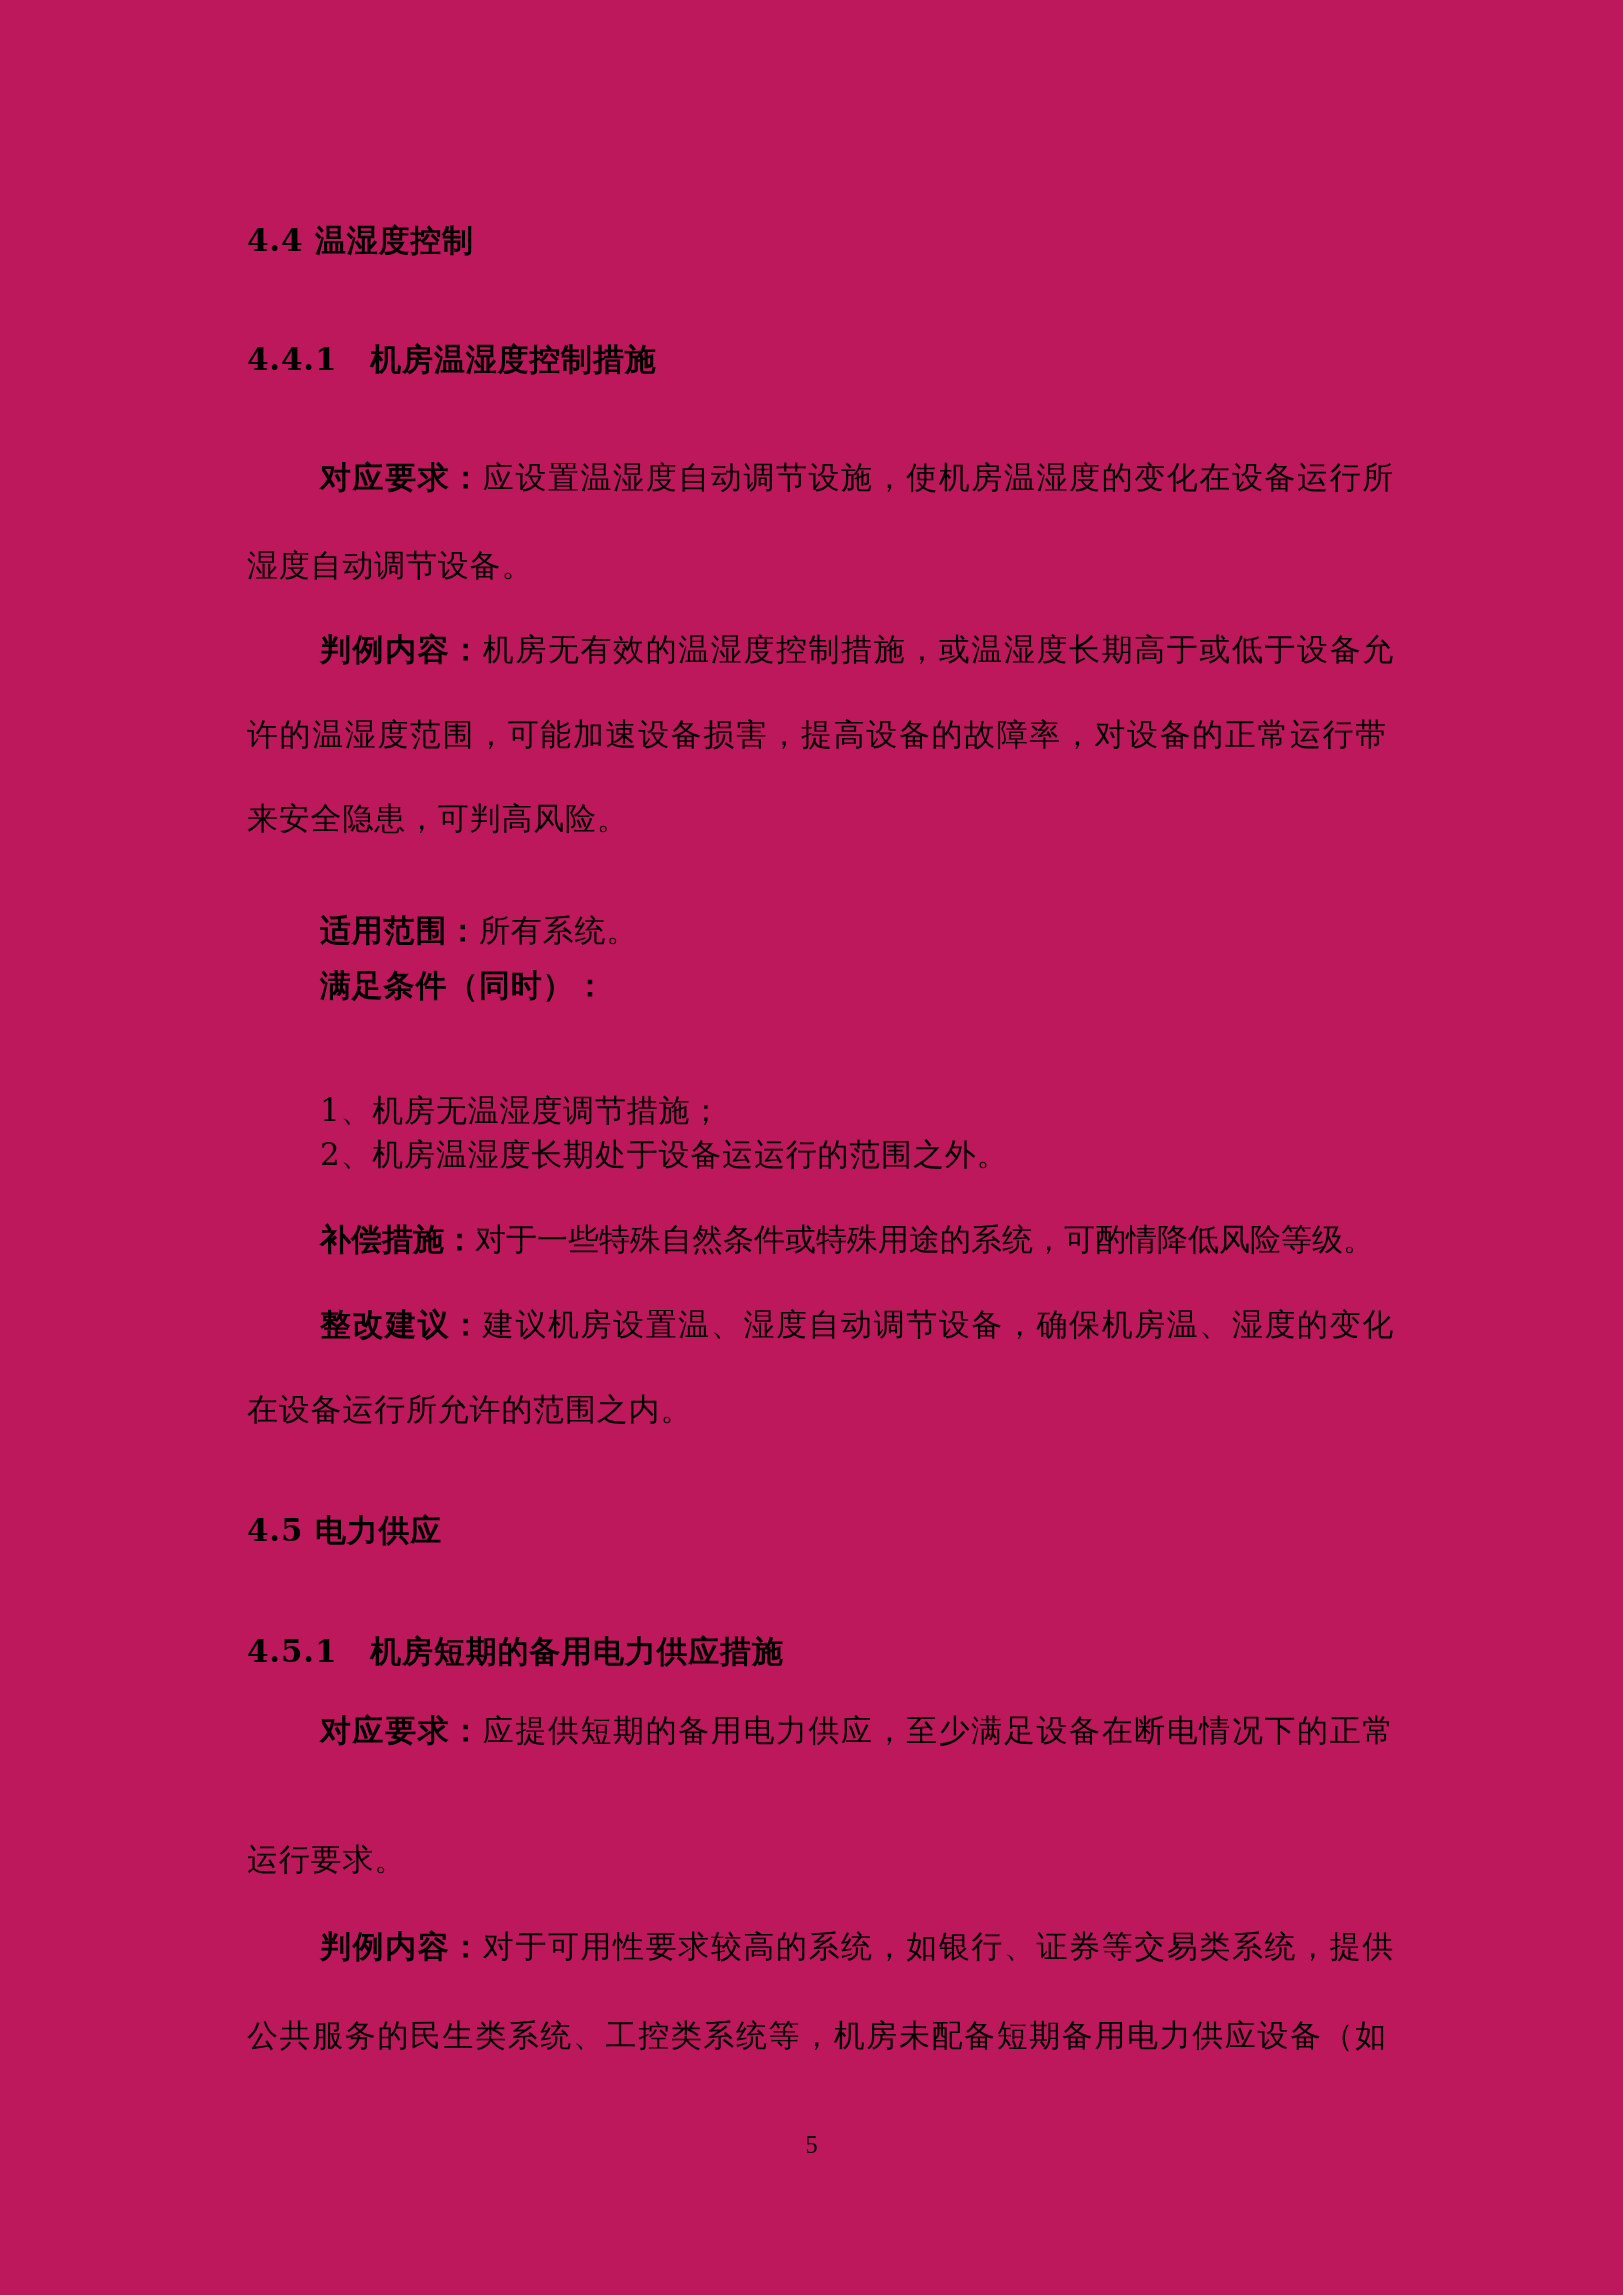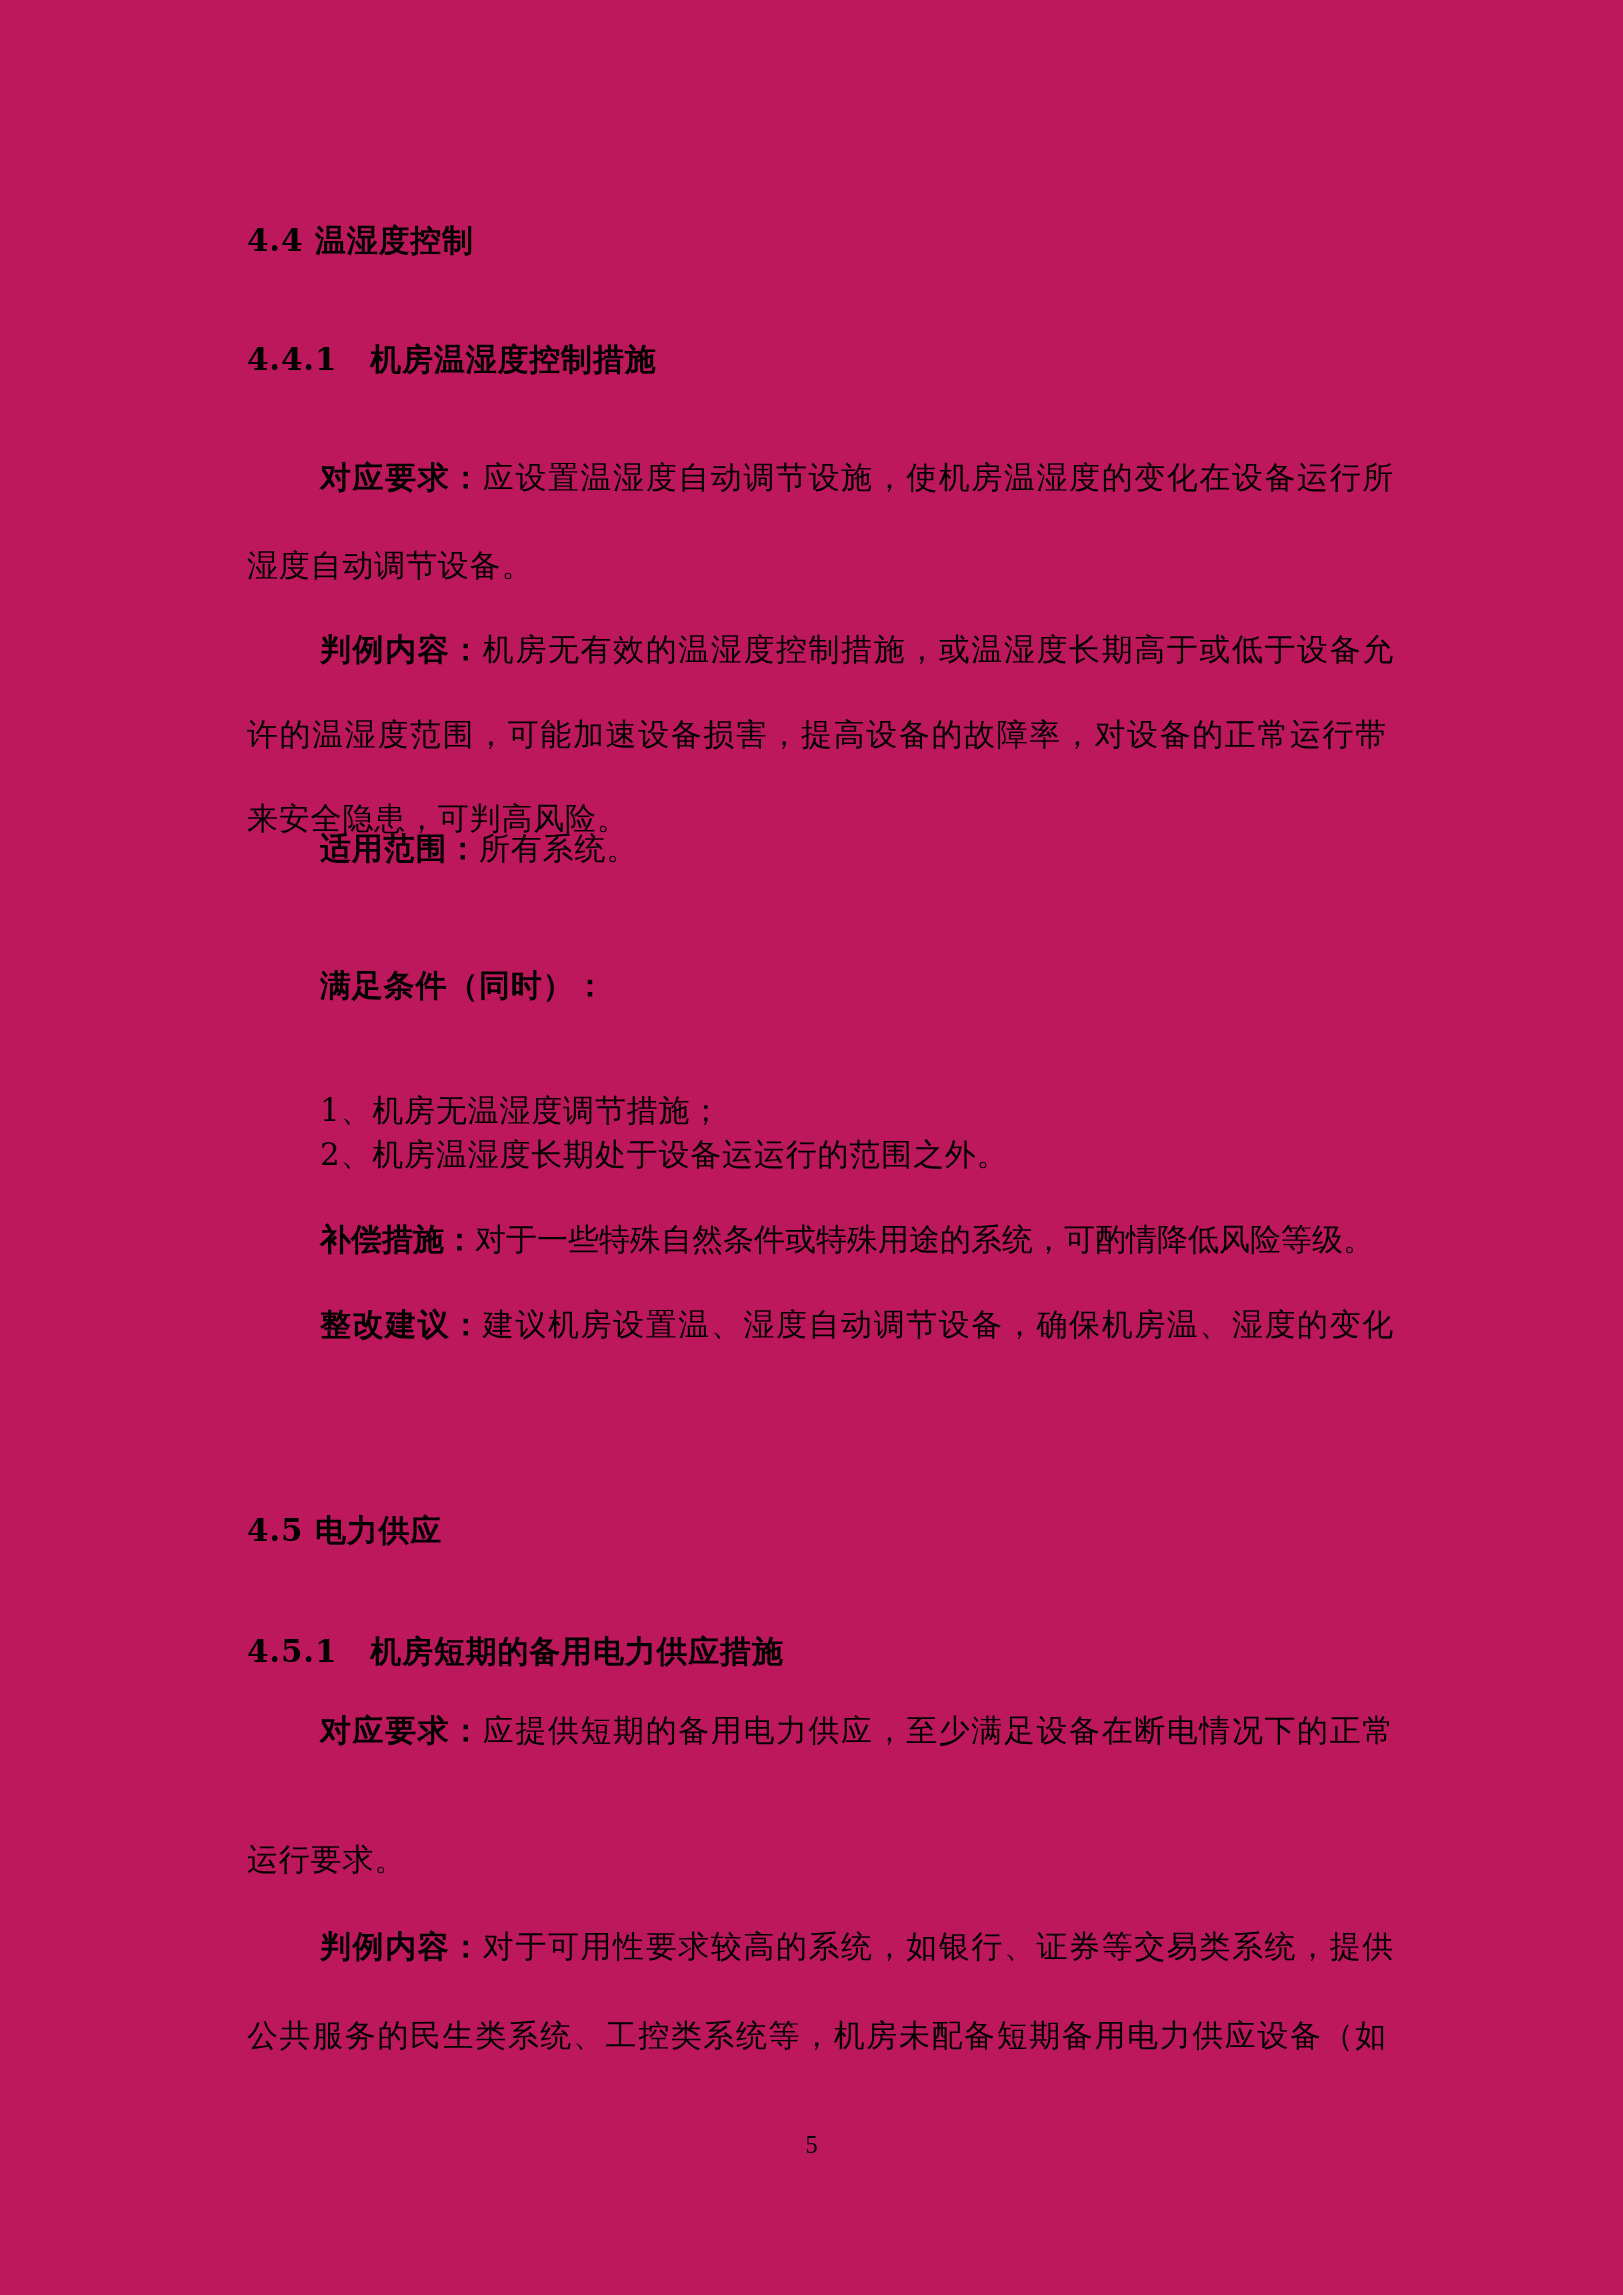--- a/index.html
+++ b/index.html
@@ -31,35 +31,36 @@
     <span class="label">对应要求：</span><span>应设置温湿度自动调节设施，使机房温湿度的变化在设备运行所</span>
   </div>
   <div class="line" style="top:545px">湿度自动调节设备。</div>
 
   <div class="line indent justify" style="top:629px">
     <span class="label">判例内容：</span><span>机房无有效的温湿度控制措施，或温湿度长期高于或低于设备允</span>
   </div>
   <div class="line justify" style="top:714px">许的温湿度范围，可能加速设备损害，提高设备的故障率，对设备的正常运行带</div>
   <div class="line" style="top:798px">来安全隐患，可判高风险。</div>
 
-  <div class="line indent" style="top:828px">
+  <div class="line indent" style="top:910px">
     <span class="label">适用范围：</span><span>所有系统。</span>
   </div>
 
   <div class="line indent label" style="top:965px">满足条件（同时）：</div>
   <div class="line indent" style="top:1090px">1、机房无温湿度调节措施；</div>
   <div class="line indent" style="top:1134px">2、机房温湿度长期处于设备运运行的范围之外。</div>
 
   <div class="line indent" style="top:1219px; letter-spacing:0px">
     <span class="label">补偿措施：</span><span>对于一些特殊自然条件或特殊用途的系统，可酌情降低风险等级。</span>
   </div>
 
   <div class="line indent justify" style="top:1304px">
     <span class="label">整改建议：</span><span>建议机房设置温、湿度自动调节设备，确保机房温、湿度的变化</span>
   </div>
+  <div class="line" style="top:1389px">在设备运行所允许的范围之内。</div>
 
   <div class="line h2" style="top:1510px">4.5 电力供应</div>
 
   <div class="line h3" style="top:1631px">
     <span class="num">4.5.1</span><span>机房短期的备用电力供应措施</span>
   </div>
 
   <div class="line indent justify" style="top:1710px">
     <span class="label">对应要求：</span><span>应提供短期的备用电力供应，至少满足设备在断电情况下的正常</span>
   </div>

